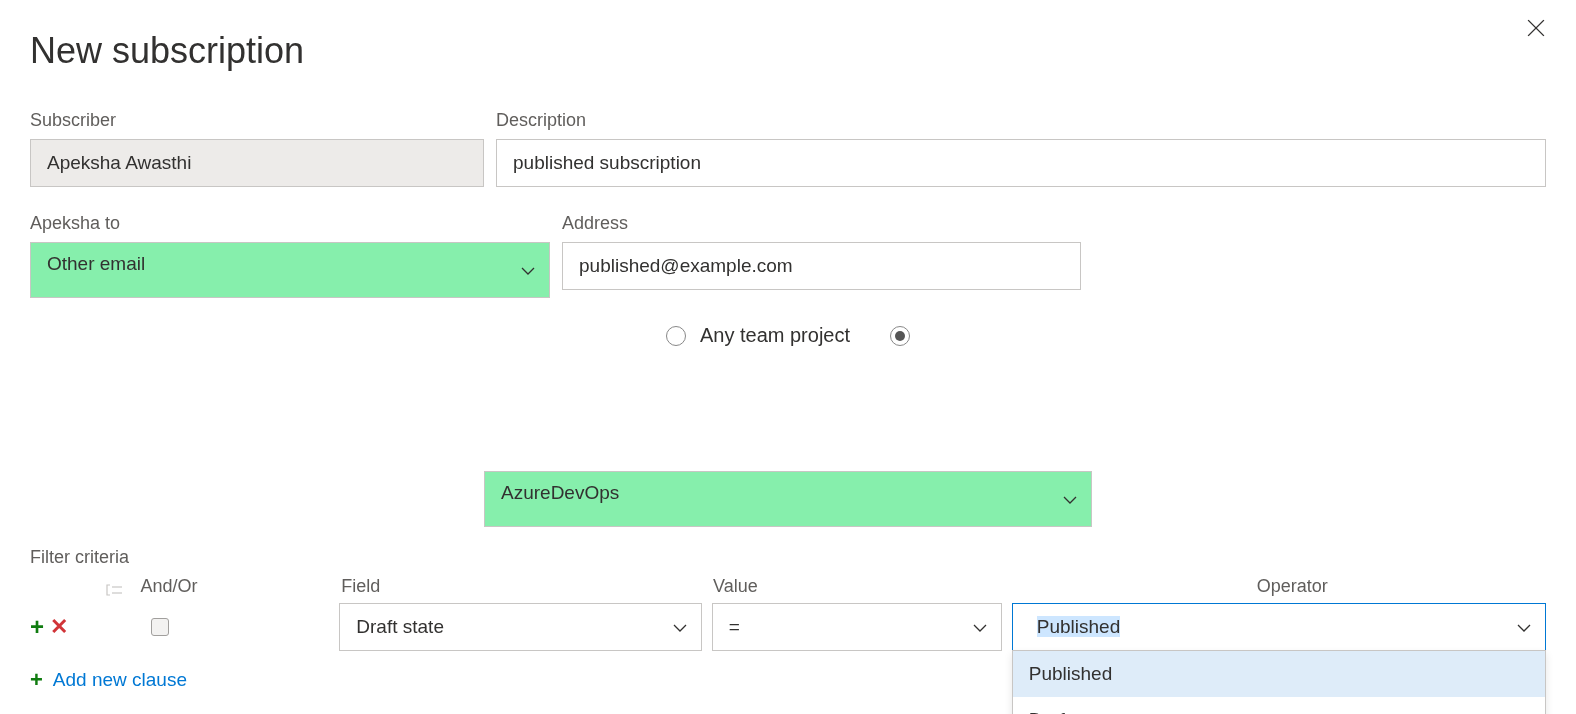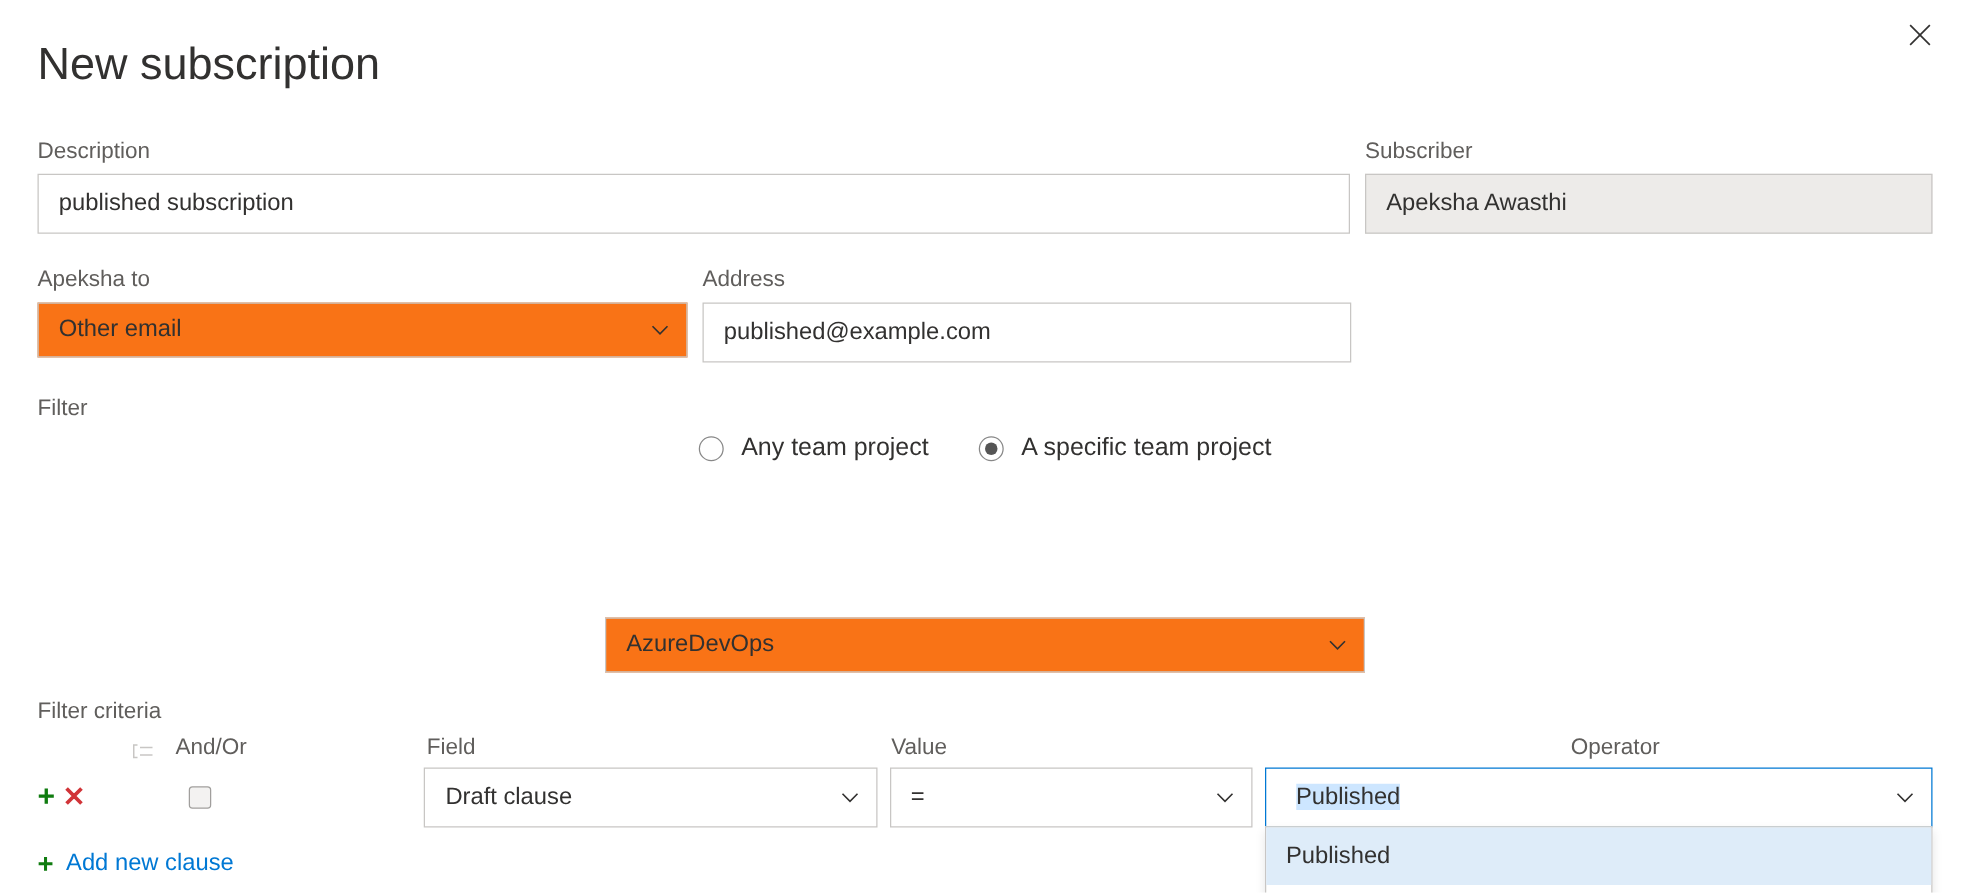--- a/index.html
+++ b/index.html
@@ -63,22 +63,22 @@
     }
     .readonly-input {
       border: 1px solid #c8c6c4;
       background: #edebe9;
       padding: 12px 16px;
       font-size: 19px;
       color: #323130;
     }
     .select-input {
       border: 1px solid #c8c6c4;
-      background: #f97316;
-      padding: 10px 40px 10px 16px;
+      background: #86efac;
+      padding: 10px 40px 22px 16px;
       font-size: 19px;
       color: #323130;
       position: relative;
       cursor: pointer;
       display: flex;
       align-items: center;
     }
     .select-input .chevron {
       position: absolute;
       right: 14px;
@@ -253,27 +253,27 @@
 <div class="close-btn">
   <svg viewBox="0 0 16 16">
     <line x1="1" y1="1" x2="15" y2="15" stroke="#323130" stroke-width="1.2"></line>
     <line x1="15" y1="1" x2="1" y2="15" stroke="#323130" stroke-width="1.2"></line>
   </svg>
 </div>
 
 <h1 class="page-title">New subscription</h1>
 
 <div class="form-row">
+  <div class="form-group" style="flex: 1;">
+    <label class="form-label">Subscriber</label>
+    <div class="readonly-input">Apeksha Awasthi</div>
+  </div>
   <div class="form-group" style="flex: 0 0 1050px;">
     <label class="form-label">Description</label>
     <input type="text" class="text-input" value="published subscription" style="">
-  </div>
-  <div class="form-group" style="flex: 1;">
-    <label class="form-label">Subscriber</label>
-    <div class="readonly-input">Apeksha Awasthi</div>
   </div>
 </div>
 
 <div class="form-row">
   <div class="form-group" style="flex: 0 0 520px;">
     <label class="form-label">Apeksha to</label>
     <div class="select-input">
       <span>Other email</span>
       <span class="chevron">
         <svg viewBox="0 0 14 9">
@@ -282,30 +282,28 @@
       </span>
     </div>
   </div>
   <div class="form-group" style="flex: 0 0 519px;">
     <label class="form-label">Address</label>
     <input type="text" class="text-input" value="published@example.com" style="">
   </div>
 </div>
 
 <div class="filter-section">
-  <div class="form-label" style="margin-bottom:10px;">Filter</div>
   <div class="filter-row">
     <div class="radio-group">
       <div class="radio-option">
         <span class="radio-circle"></span>
         <span class="radio-label">Any team project</span>
       </div>
       <div class="radio-option">
         <span class="radio-circle selected"></span>
-        <span class="radio-label">A specific team project</span>
       </div>
     </div>
     <div style="flex:1;"></div>
     <div class="select-input" style="width:608px;">
       <span>AzureDevOps</span>
       <span class="chevron">
         <svg viewBox="0 0 14 9">
             <polyline points="1,1 7,7 13,1" fill="none" stroke="#323130" stroke-width="1.3"></polyline>
           </svg>
       </span>
@@ -339,21 +337,21 @@
       <div class="action-icons">
         <span class="plus-icon">+</span>
         <span class="x-icon">✕</span>
       </div>
     </div>
     <div style="width:78px; display:flex; align-items:center; justify-content:flex-end; padding-right:14px;">
       <div class="checkbox-box"></div>
     </div>
     <div style="width:140px;"></div>
     <div class="criteria-select" style="width:370px;">
-      <span>Draft clause</span>
+      <span>Draft state</span>
       <span class="chevron">
         <svg viewBox="0 0 14 9">
             <polyline points="1,1 7,7 13,1" fill="none" stroke="#323130" stroke-width="1.3"></polyline>
           </svg>
       </span>
     </div>
     <div class="criteria-select" style="width:296px;">
       <span>=</span>
       <span class="chevron">
         <svg viewBox="0 0 14 9">

